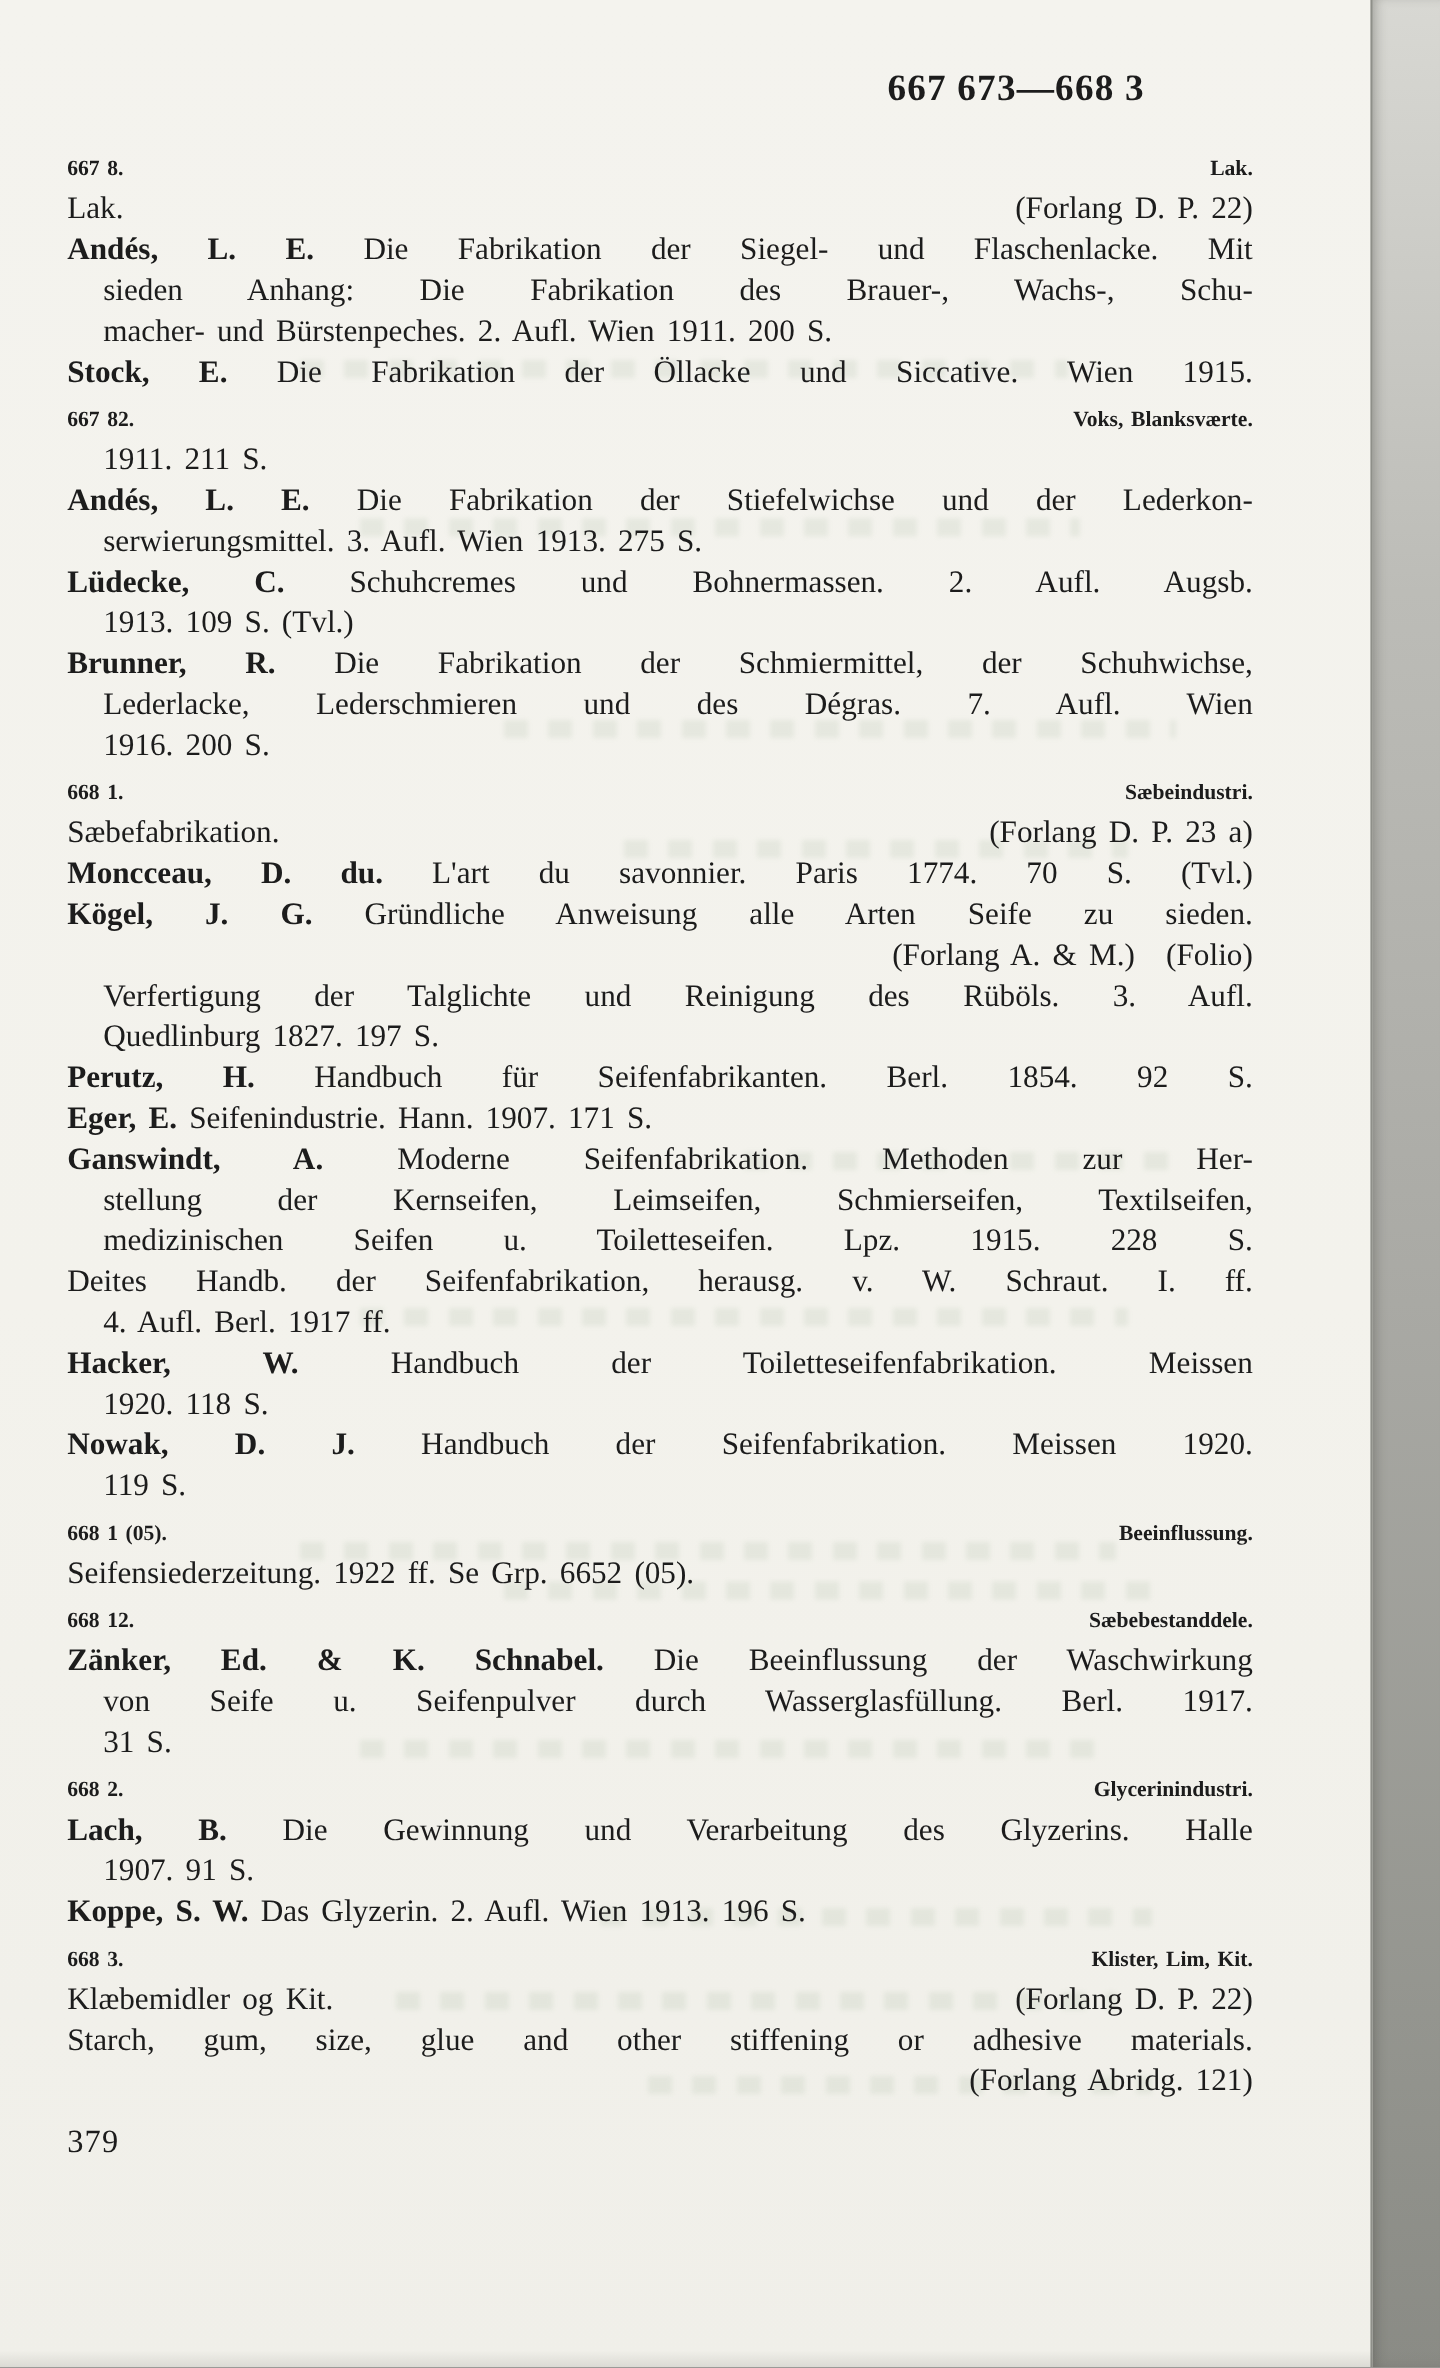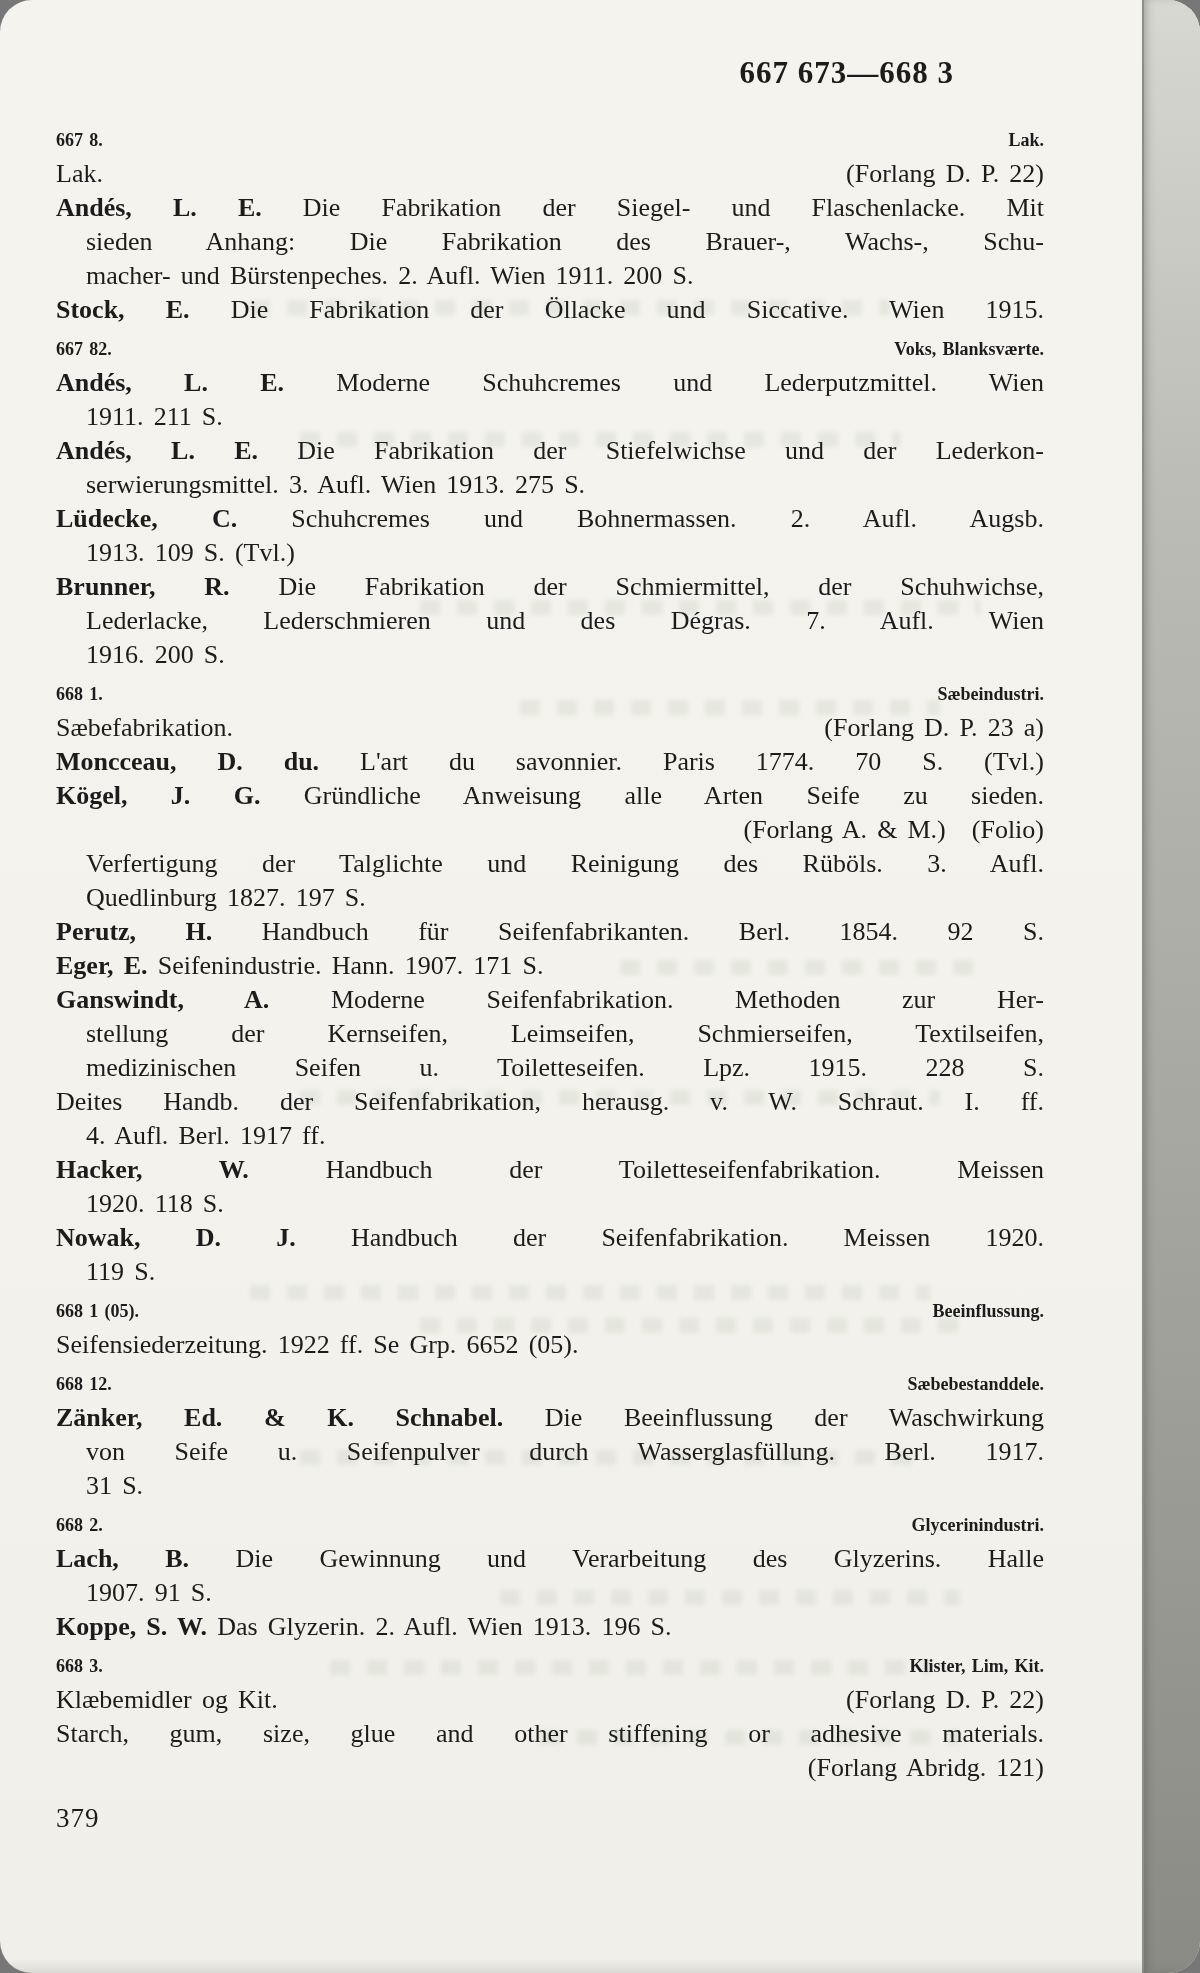--- a/index.html
+++ b/index.html
@@ -47,21 +47,21 @@
   .author{font-weight:bold;}
   .pagenum-wrap{margin-top:16px;}
   .pagenum{
     width:988px;text-align:left;padding-right:118px;box-sizing:border-box;
     font-size:27px;line-height:34px;letter-spacing:1px;
   }
 </style>
 </head>
 <body>
 
-<div class="page" style="color: rgb(28, 28, 28); border-radius: 32px;">
+<div class="page" style="color: rgb(28, 28, 28);">
 
   <div class="ghost" style="left:250px;top:300px;width:640px;"></div>
   <div class="ghost" style="left:300px;top:432px;width:600px;"></div>
   <div class="ghost" style="left:420px;top:600px;width:560px;"></div>
   <div class="ghost" style="left:520px;top:700px;width:420px;"></div>
   <div class="ghost" style="left:620px;top:960px;width:360px;"></div>
   <div class="ghost" style="left:300px;top:1090px;width:640px;"></div>
   <div class="ghost" style="left:250px;top:1285px;width:680px;"></div>
   <div class="ghost" style="left:420px;top:1318px;width:540px;"></div>
   <div class="ghost" style="left:300px;top:1450px;width:620px;"></div>
@@ -82,21 +82,20 @@
           <span class="kvright">(Forlang D. P. 22)</span>
         </div>
         <div class="line just"><span class="author">Andés, L. E.</span><span> Die Fabrikation der Siegel- und Flaschenlacke. Mit</span></div>
         <div class="line indent just"><span>sieden Anhang: Die Fabrikation des Brauer-, Wachs-, Schu-</span></div>
         <div class="line indent"><span>macher- und Bürstenpeches. 2. Aufl. Wien 1911. 200 S.</span></div>
         <div class="line just"><span class="author">Stock, E.</span><span> Die Fabrikation der Öllacke und Siccative. Wien 1915.</span></div>
         <div class="row section">
           <span class="secnum">667 82.</span>
           <span class="sectitle">Voks, Blanksværte.</span>
         </div>
-        <div class="line just"><span class="author">Andés, L. E.</span><span> Moderne Schuhcremes und Lederputzmittel. Wien</span></div>
         <div class="line indent"><span>1911. 211 S.</span></div>
         <div class="line just"><span class="author">Andés, L. E.</span><span> Die Fabrikation der Stiefelwichse und der Lederkon-</span></div>
         <div class="line indent"><span>serwierungsmittel. 3. Aufl. Wien 1913. 275 S.</span></div>
         <div class="line just"><span class="author">Lüdecke, C.</span><span> Schuhcremes und Bohnermassen. 2. Aufl. Augsb.</span></div>
         <div class="line indent"><span>1913. 109 S. (Tvl.)</span></div>
         <div class="line just"><span class="author">Brunner, R.</span><span> Die Fabrikation der Schmiermittel, der Schuhwichse,</span></div>
         <div class="line indent just"><span>Lederlacke, Lederschmieren und des Dégras. 7. Aufl. Wien</span></div>
         <div class="line indent"><span>1916. 200 S.</span></div>
         <div class="row section">
           <span class="secnum">668 1.</span>

